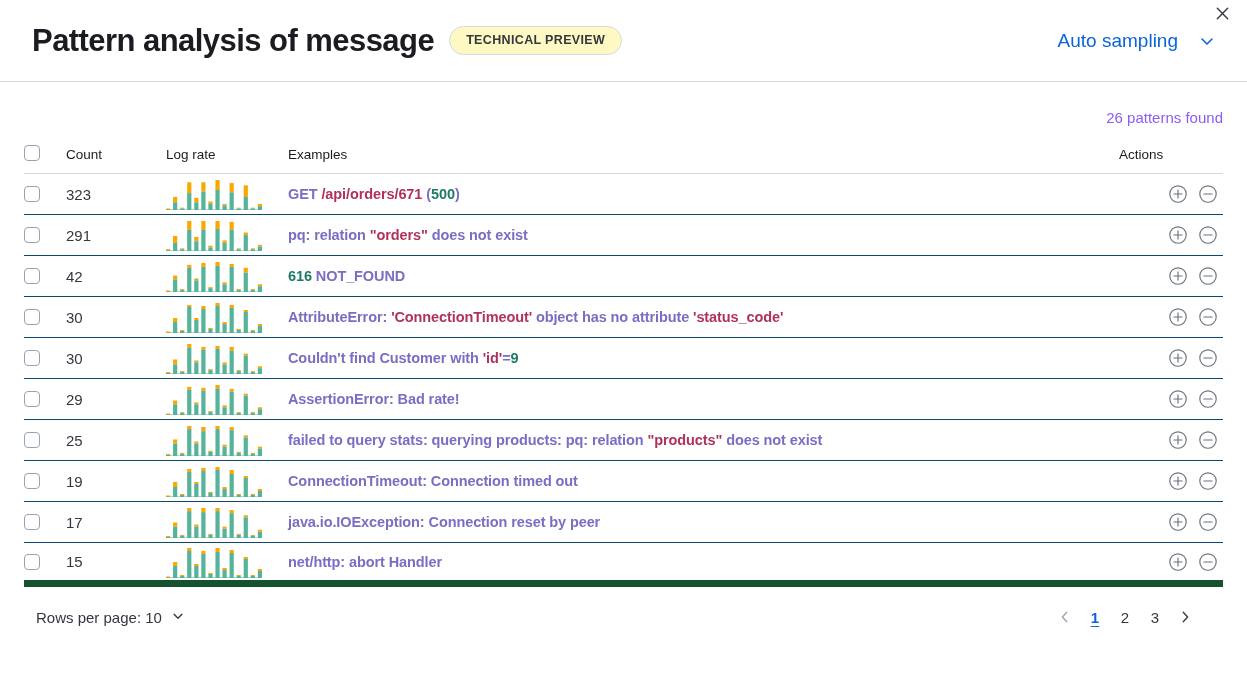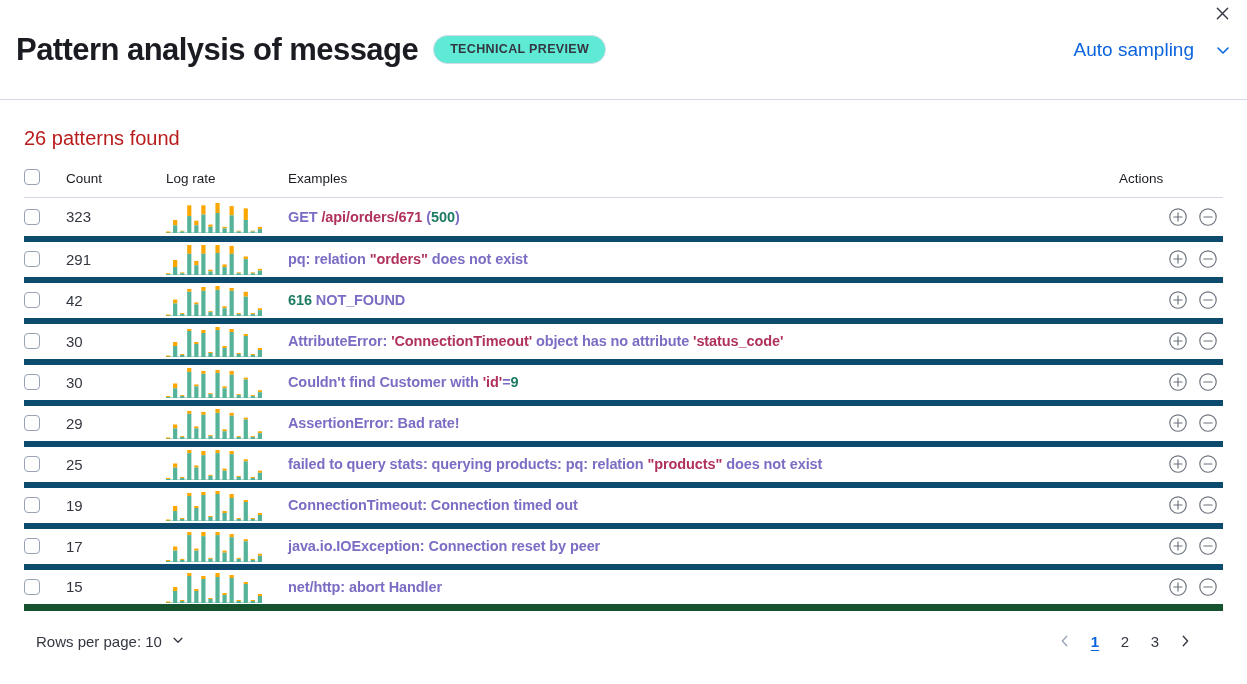--- a/index.html
+++ b/index.html
@@ -7,44 +7,44 @@
     width: 1247px; height: 684px;
     background: #ffffff;
     font-family: "Liberation Sans", sans-serif;
     color: #343741;
     overflow: hidden;
   }
 
   
   .header {
     position: relative;
-    height: 100px;
+    height: 82px;
     border-bottom: 1px solid #d3dae6;
     display: flex;
     align-items: center;
-    padding: 0 16px;
+    padding: 0 32px;
   }
   .header-left { display: flex; align-items: center; gap: 15px; }
   .page-title {
     font-size: 31px;
     font-weight: 700;
     letter-spacing: -0.55px;
     color: #1a1c21;
     white-space: nowrap;
   }
   .badge {
     border: 1px solid #d3dae6;
     border-radius: 999px;
     padding: 6px 16px 7px;
     font-size: 12.5px;
     font-weight: 700;
     letter-spacing: 0.35px;
     color: #343741;
     white-space: nowrap;
-    background: #5eead4;
+    background: #fef9c3;
   }
   .header-right {
     margin-left: auto;
     display: flex;
     align-items: center;
     gap: 21px;
     color: #0b64dd;
     font-size: 19px;
     cursor: pointer;
   }
@@ -54,37 +54,38 @@
     top: 2px; right: 14px;
     width: 22px; height: 22px;
     display: flex; align-items: center; justify-content: center;
     cursor: pointer;
     color: #343741;
   }
 
   
   .body-wrap { padding: 0 24px; }
   .patterns-found {
-    font-size: 20px;
-    color: #b91c1c;
+    font-size: 15px;
+    color: #8b5cf6;
     padding: 27px 0 19px 0;
+    text-align: right;
   }
 
   
   table.ptable { width: 100%; border-collapse: collapse; table-layout: fixed; }
   table.ptable th {
     text-align: left;
     font-size: 13.5px;
     font-weight: 400;
     color: #1a1c21;
     padding: 0 0 10px 0;
     border-bottom: 1px solid #d3dae6;
   }
   table.ptable td {
-    border-bottom: 6px solid #0c4a6e;
+    border-bottom: 1px solid #0c4a6e;
     padding: 0;
     height: 41px;
     vertical-align: middle;
   }
   table.ptable tr:last-child td { border-bottom: 7px solid #14532d; }
 
   .col-cb   { width: 42px; }
   .col-cnt  { width: 100px; }
   .col-rate { width: 122px; }
   .col-ex   { width: auto; }

